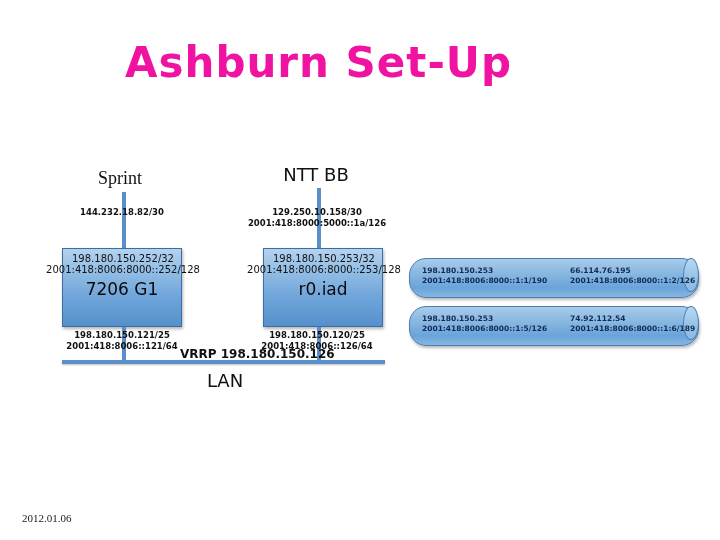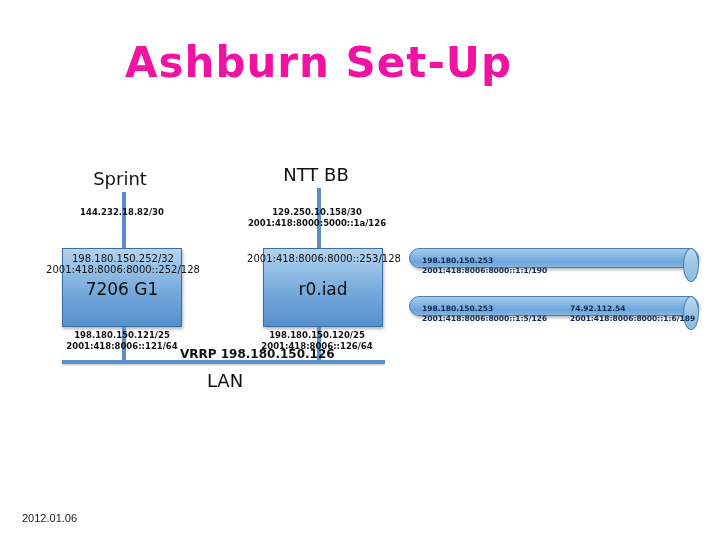--- a/index.html
+++ b/index.html
@@ -37,21 +37,21 @@
 
   
   .provider {
     position: absolute;
     font-family: "DejaVu Sans", sans-serif;
     font-size: 18px;
     color: #111111;
     white-space: nowrap;
     text-align: center;
   }
-  #provider-sprint { left: 60px;  top: 168px; width: 120px; }
+  #provider-sprint { left: 60px;  top: 168px; width: 120px; font-family: Liberation Serif, serif; }
   #provider-ntt    { left: 256px; top: 164px; width: 120px; }
 
   
   .vline {
     position: absolute;
     width: 4px;
     background: #5b8fc7;
   }
   #vline-sprint-up { left: 122px; top: 192px;  height: 56px; }
   #vline-ntt-up    { left: 317px; top: 188px;  height: 60px; }
@@ -135,26 +135,27 @@
     width: 80px;
     text-align: center;
     font-family: "DejaVu Sans", sans-serif;
     font-size: 18px;
     color: #111111;
   }
 
   
   .cylinder {
     position: absolute;
-    height: 20px;
+    height: 40px;
     border: 1px solid #4a7fb5;
     border-radius: 17px / 17px;
     background: linear-gradient(to bottom, #a9cbe9 0%, #93bee4 25%, #6ba4da 75%, #86b6e0 100%);
     box-shadow: 1px 2px 3px rgba(0,0,0,0.28);
     box-sizing: border-box;
+    margin-top: 10px;
   }
   #cylinder-1 { left: 409px; top: 248px; width: 290px; }
   #cylinder-2 { left: 409px; top: 296px; width: 290px; }
   .cyl-cap {
     position: absolute;
     right: -1px;
     top: -1px;
     width: 16px;
     height: 34px;
     border: 1px solid #4a7fb5;
@@ -171,21 +172,21 @@
     white-space: nowrap;
   }
   .cyl-left  { left: 12px;  top: 7px; }
   .cyl-right { left: 160px; top: 7px; }
 
   
   #footer-date {
     position: absolute;
     left: 22px;
     top: 512px;
-    font-family: Liberation Sans, sans-serif;
+    font-family: Liberation Serif, serif;
     font-size: 11px;
     color: #222222;
   }
 </style>
 </head>
 <body>
 
 <div class="slide">
 
   <div class="title">Ashburn Set-Up</div>
@@ -210,20 +211,21 @@
       <div>198.180.150.252/32</div>
       <div>2001:418:8006:8000::252/128</div>
     </div>
     <div class="router-name">
       <div>7206 G1</div>
     </div>
   </div>
 
   <div class="router" id="router-r0">
     <div class="router-addr">
+      <div>198.180.150.253/32</div>
       <div>2001:418:8006:8000::253/128</div>
     </div>
     <div class="router-name">
       <div>r0.iad</div>
     </div>
   </div>
 
   <div class="vline" id="vline-sprint-dn"></div>
   <div class="vline" id="vline-ntt-dn"></div>
 
@@ -239,20 +241,24 @@
   <div id="vrrp-label">VRRP 198.180.150.126</div>
   <div id="lan-bus"></div>
   <div id="lan-label">LAN</div>
 
   <div class="cylinder" id="cylinder-1">
     <div class="cyl-cap"></div>
     <div class="cyl-text cyl-left">
       <div>198.180.150.253</div>
       <div>2001:418:8006:8000::1:1/190</div>
     </div>
+    <div class="cyl-text cyl-right">
+      <div>66.114.76.195</div>
+      <div>2001:418:8006:8000::1:2/126</div>
+    </div>
   </div>
 
   <div class="cylinder" id="cylinder-2">
     <div class="cyl-cap"></div>
     <div class="cyl-text cyl-left">
       <div>198.180.150.253</div>
       <div>2001:418:8006:8000::1:5/126</div>
     </div>
     <div class="cyl-text cyl-right">
       <div>74.92.112.54</div>

